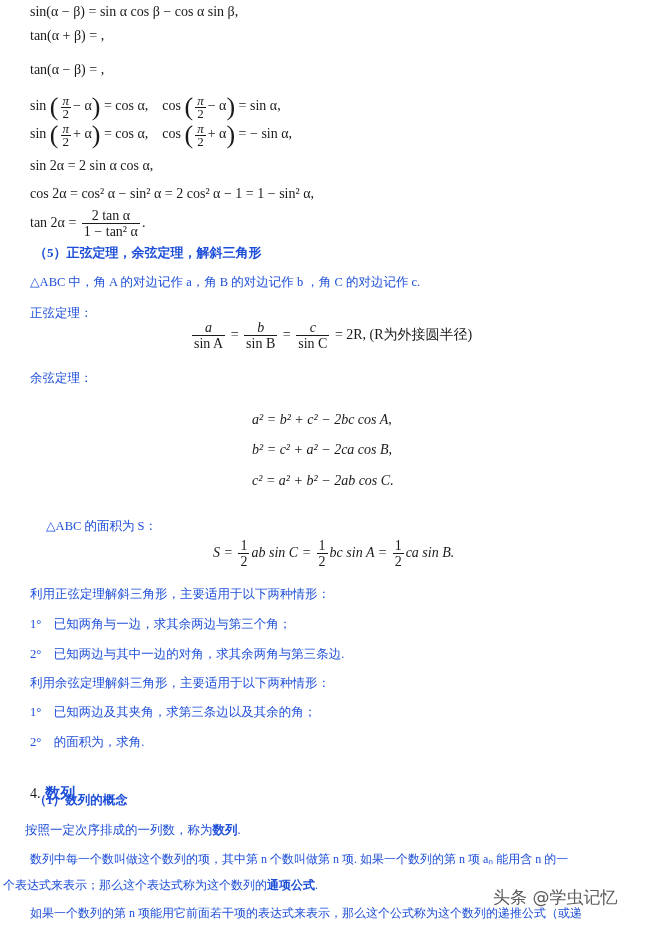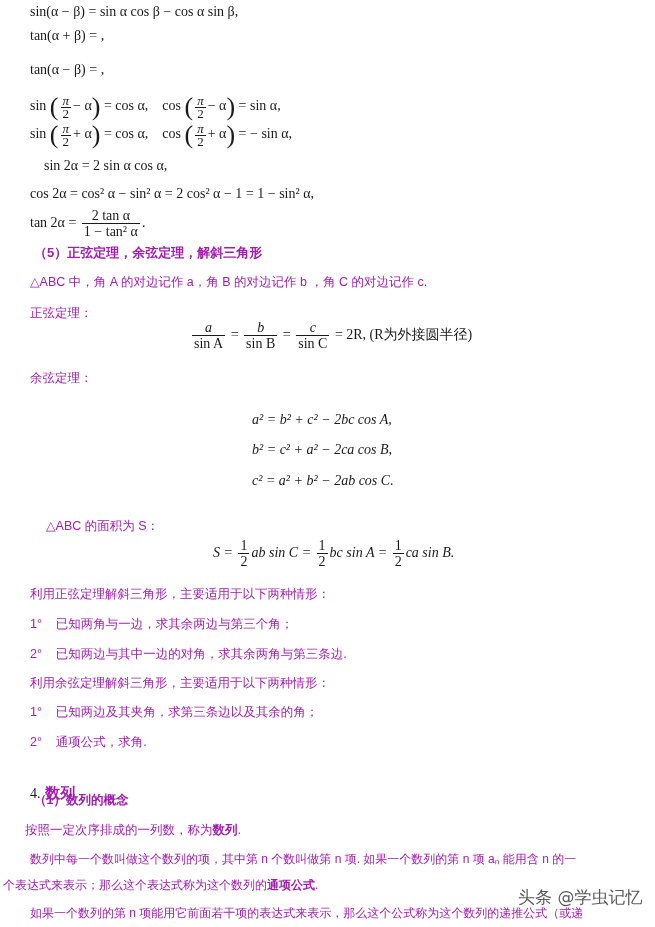--- a/index.html
+++ b/index.html
@@ -6,23 +6,23 @@
   body { width:655px; height:927px; position:relative; overflow:hidden;
          font-family:"DejaVu Serif","Liberation Serif",serif; color:#1a1a1a; font-size:13px; }
   .abs { position:absolute; white-space:nowrap; }
   .m { font-family:"Liberation Serif","DejaVu Serif",serif; font-size:14px; }
   .i { font-style:italic; }
   .frac { display:inline-block; vertical-align:middle; text-align:center; margin:0 2px; }
   .frac > span { display:block; line-height:15px; padding:0 2px; }
   .frac > span.num { border-bottom:1px solid #1a1a1a; }
   .frac.small > span { line-height:12px; font-size:13px; }
   .paren { font-size:26px; vertical-align:middle; line-height:1; font-weight:300; }
-  .cn { font-family:Liberation Sans, sans-serif; font-size:12.5px; color:#a21caf; }
+  .cn { font-family:Liberation Serif, serif; font-size:12.5px; color:#1d4ed8; }
   .bold { font-weight:bold; }
-  .watermark { position:absolute; left:518px; top:886px; font-family:"DejaVu Sans",sans-serif;
+  .watermark { position:absolute; left:493px; top:886px; font-family:"DejaVu Sans",sans-serif;
                font-size:17px; color:rgba(60,60,60,0.85); text-shadow:0 0 2px #fff,0 0 2px #fff;text-align:center; }
 </style>
 </head>
 <body>
 
 <div class="abs m" style="left:30px;top:4px;">sin(α − β) = sin α cos β − cos α sin β,</div>
 
 <div class="abs m" style="left:30px;top:28px;">
   <span>tan(α + β) =</span>
   <span>,</span>
@@ -44,21 +44,21 @@
 
 <div class="abs m" style="left:30px;top:122px;">
   <span>sin</span>
   <span class="paren">(</span><span class="frac small"><span class="num i">π</span><span>2</span></span><span>+ α</span><span class="paren">)</span>
   <span>= cos α,</span>&nbsp;&nbsp;&nbsp;
   <span>cos</span>
   <span class="paren">(</span><span class="frac small"><span class="num i">π</span><span>2</span></span><span>+ α</span><span class="paren">)</span>
   <span>= − sin α,</span>
 </div>
 
-<div class="abs m" style="left:44px;top:158px;">sin 2α = 2 sin α cos α,</div>
+<div class="abs m" style="left:30px;top:158px;">sin 2α = 2 sin α cos α,</div>
 <div class="abs m" style="left:30px;top:186px;">cos 2α = cos² α − sin² α = 2 cos² α − 1 = 1 − sin² α,</div>
 
 <div class="abs m" style="left:30px;top:208px;">
   <span>tan 2α =</span>
   <span class="frac"><span class="num">2 tan α</span><span>1 − tan² α</span></span><span>.</span>
 </div>
 
 <div class="abs cn bold" style="left:34px;top:244px;font-size:13px;">（5）正弦定理，余弦定理，解斜三角形</div>
 <div class="abs cn" style="left:30px;top:274px;">△ABC 中，角 A 的对边记作 a，角 B 的对边记作 b ，角 C 的对边记作 c.</div>
 <div class="abs cn" style="left:30px;top:305px;text-align:center;">正弦定理：</div>
@@ -81,21 +81,21 @@
   <span class="frac"><span class="num">1</span><span>2</span></span><span class="i">ab sin C =</span>
   <span class="frac"><span class="num">1</span><span>2</span></span><span class="i">bc sin A =</span>
   <span class="frac"><span class="num">1</span><span>2</span></span><span class="i">ca sin B.</span>
 </div>
 
 <div class="abs cn" style="left:30px;top:586px;">利用正弦定理解斜三角形，主要适用于以下两种情形：</div>
 <div class="abs cn" style="left:30px;top:616px;"><span>1°</span>&nbsp;&nbsp;&nbsp;&nbsp;<span>已知两角与一边，求其余两边与第三个角；</span></div>
 <div class="abs cn" style="left:30px;top:646px;"><span>2°</span>&nbsp;&nbsp;&nbsp;&nbsp;<span>已知两边与其中一边的对角，求其余两角与第三条边.</span></div>
 <div class="abs cn" style="left:30px;top:675px;">利用余弦定理解斜三角形，主要适用于以下两种情形：</div>
 <div class="abs cn" style="left:30px;top:704px;"><span>1°</span>&nbsp;&nbsp;&nbsp;&nbsp;<span>已知两边及其夹角，求第三条边以及其余的角；</span></div>
-<div class="abs cn" style="left:30px;top:734px;"><span>2°</span>&nbsp;&nbsp;&nbsp;&nbsp;<span>通项公式，求角.</span></div>
+<div class="abs cn" style="left:30px;top:734px;"><span>2°</span>&nbsp;&nbsp;&nbsp;&nbsp;<span>的面积为，求角.</span></div>
 
 <div class="abs" style="left:30px;top:784px;font-size:15px;">
   <span class="m">4.</span>
   <span class="cn bold" style="font-size:15px;">数列</span>
 </div>
 <div class="abs cn bold" style="left:34px;top:792px;">（1）数列的概念</div>
 <div class="abs cn" style="left:25px;top:822px;">
   <span>按照一定次序排成的一列数，称为</span><span class="bold">数列</span><span>.</span>
 </div>
 <div class="abs cn" style="left:30px;top:850px;font-size:12px;">数列中每一个数叫做这个数列的项，其中第 n 个数叫做第 n 项. 如果一个数列的第 n 项 aₙ 能用含 n 的一</div>

